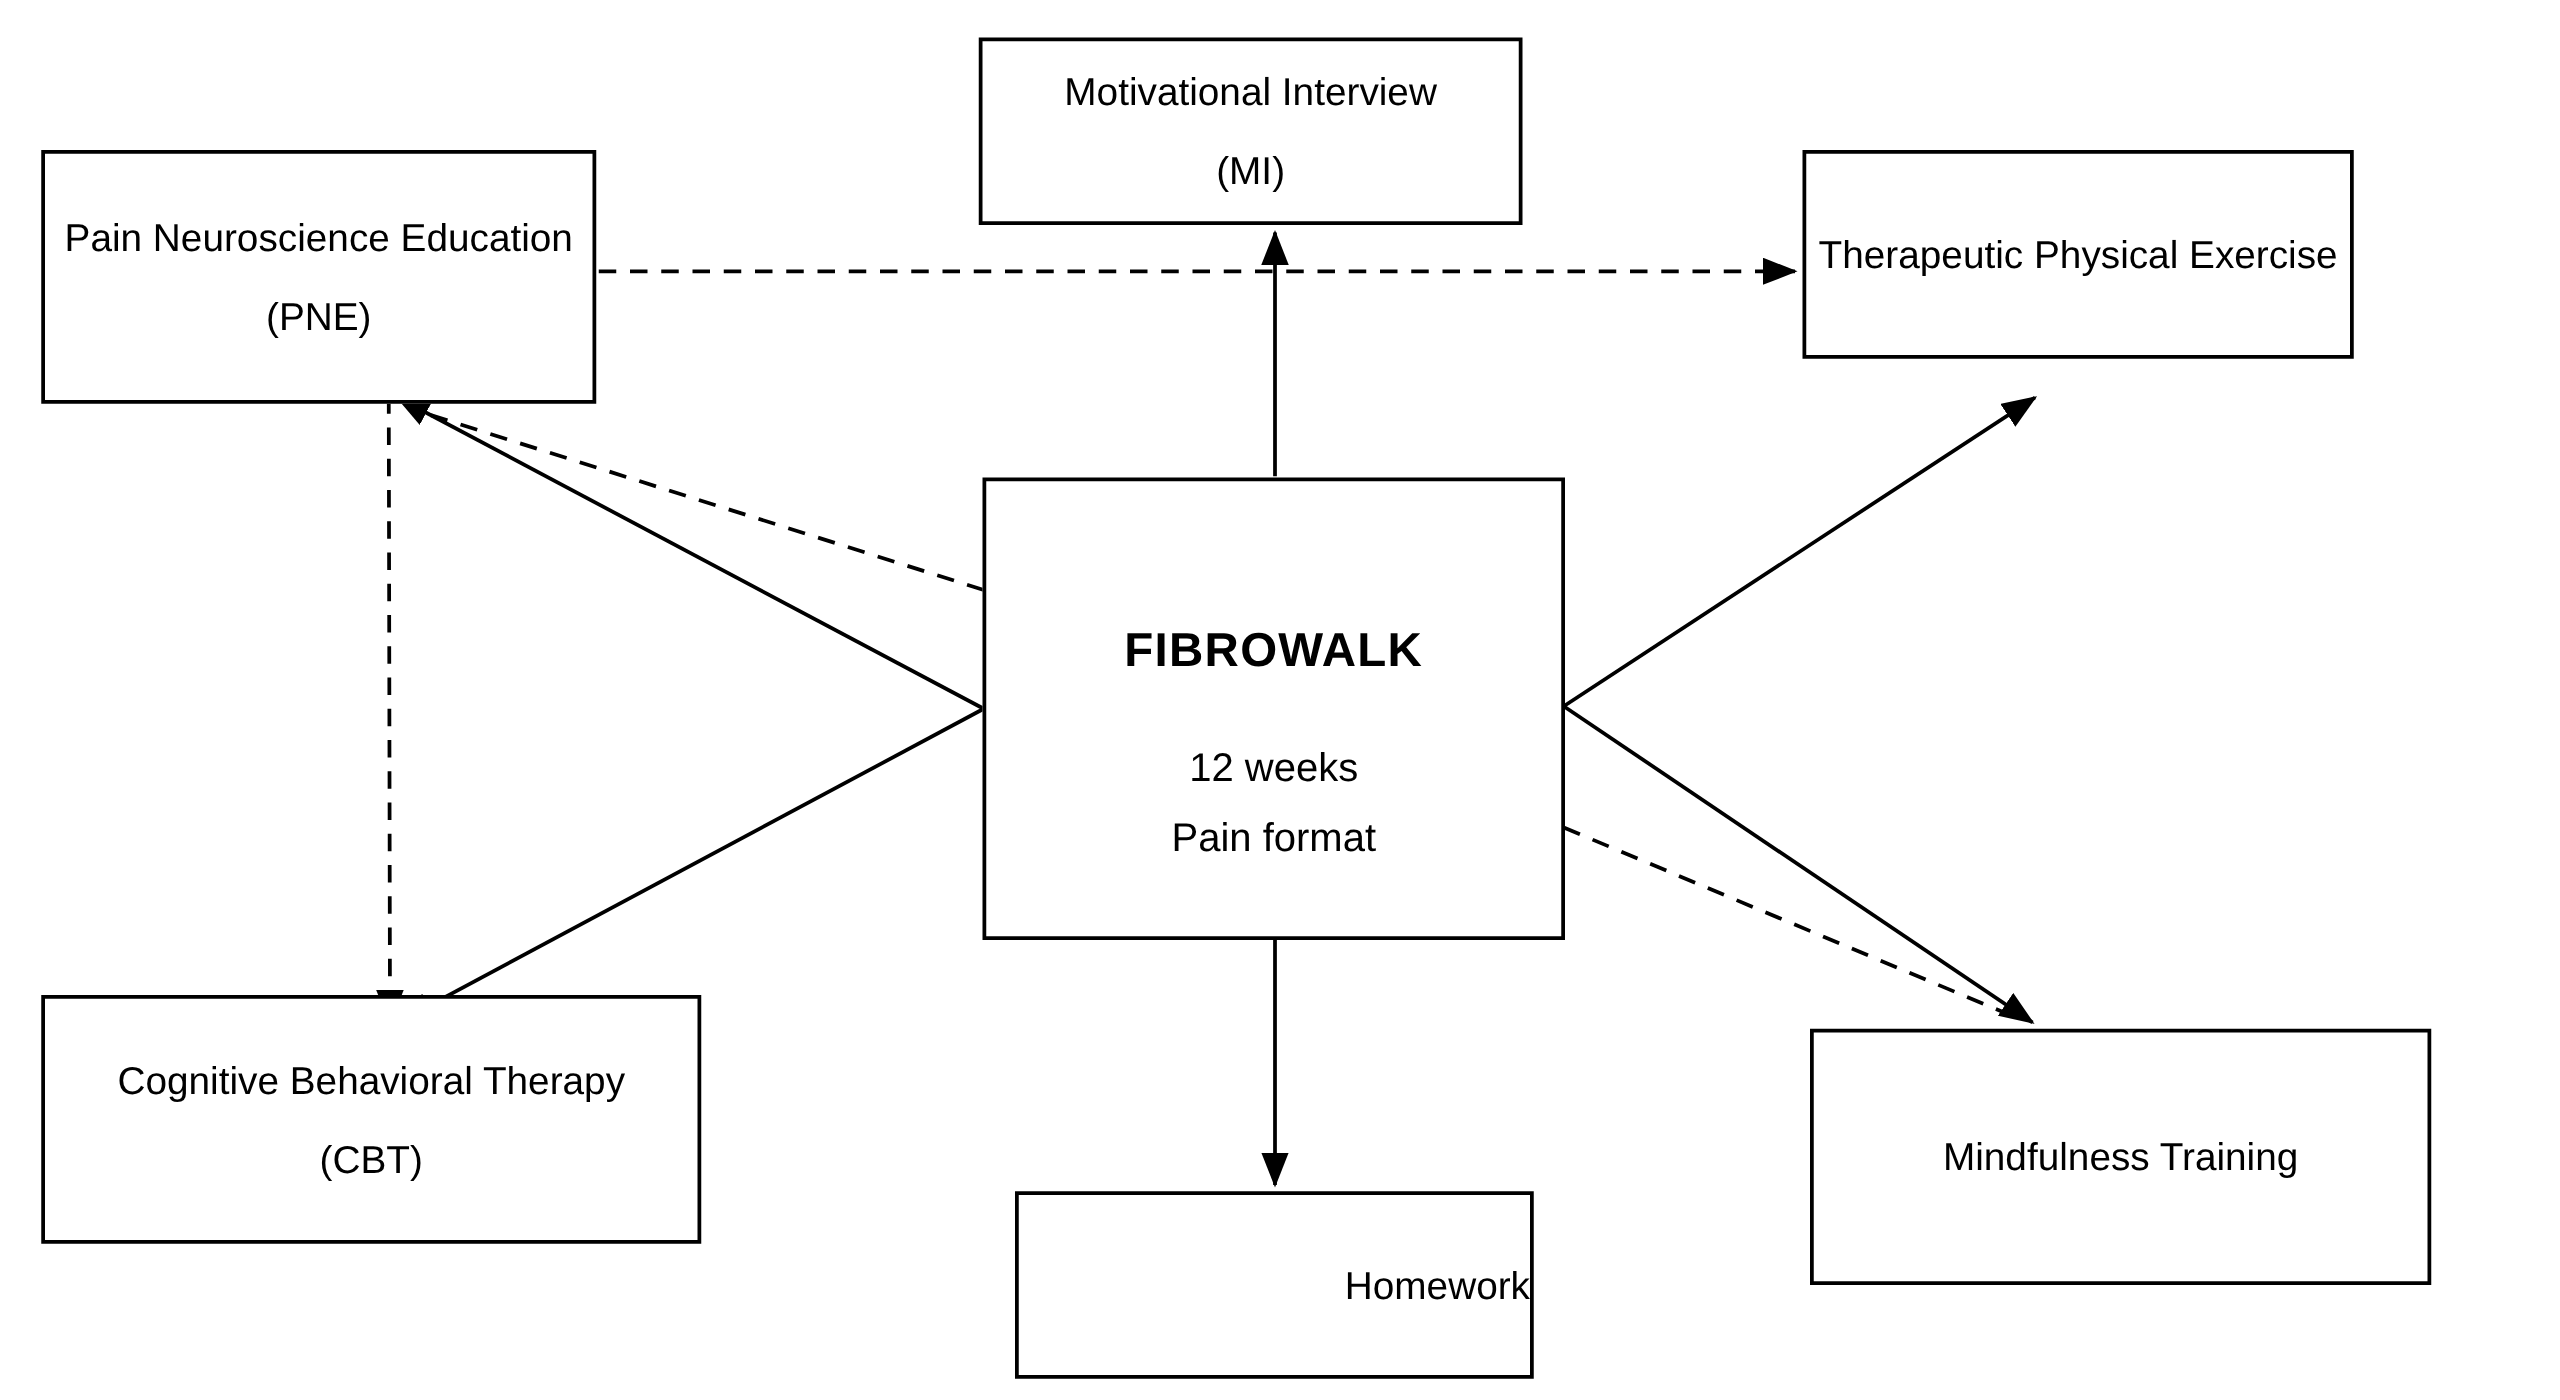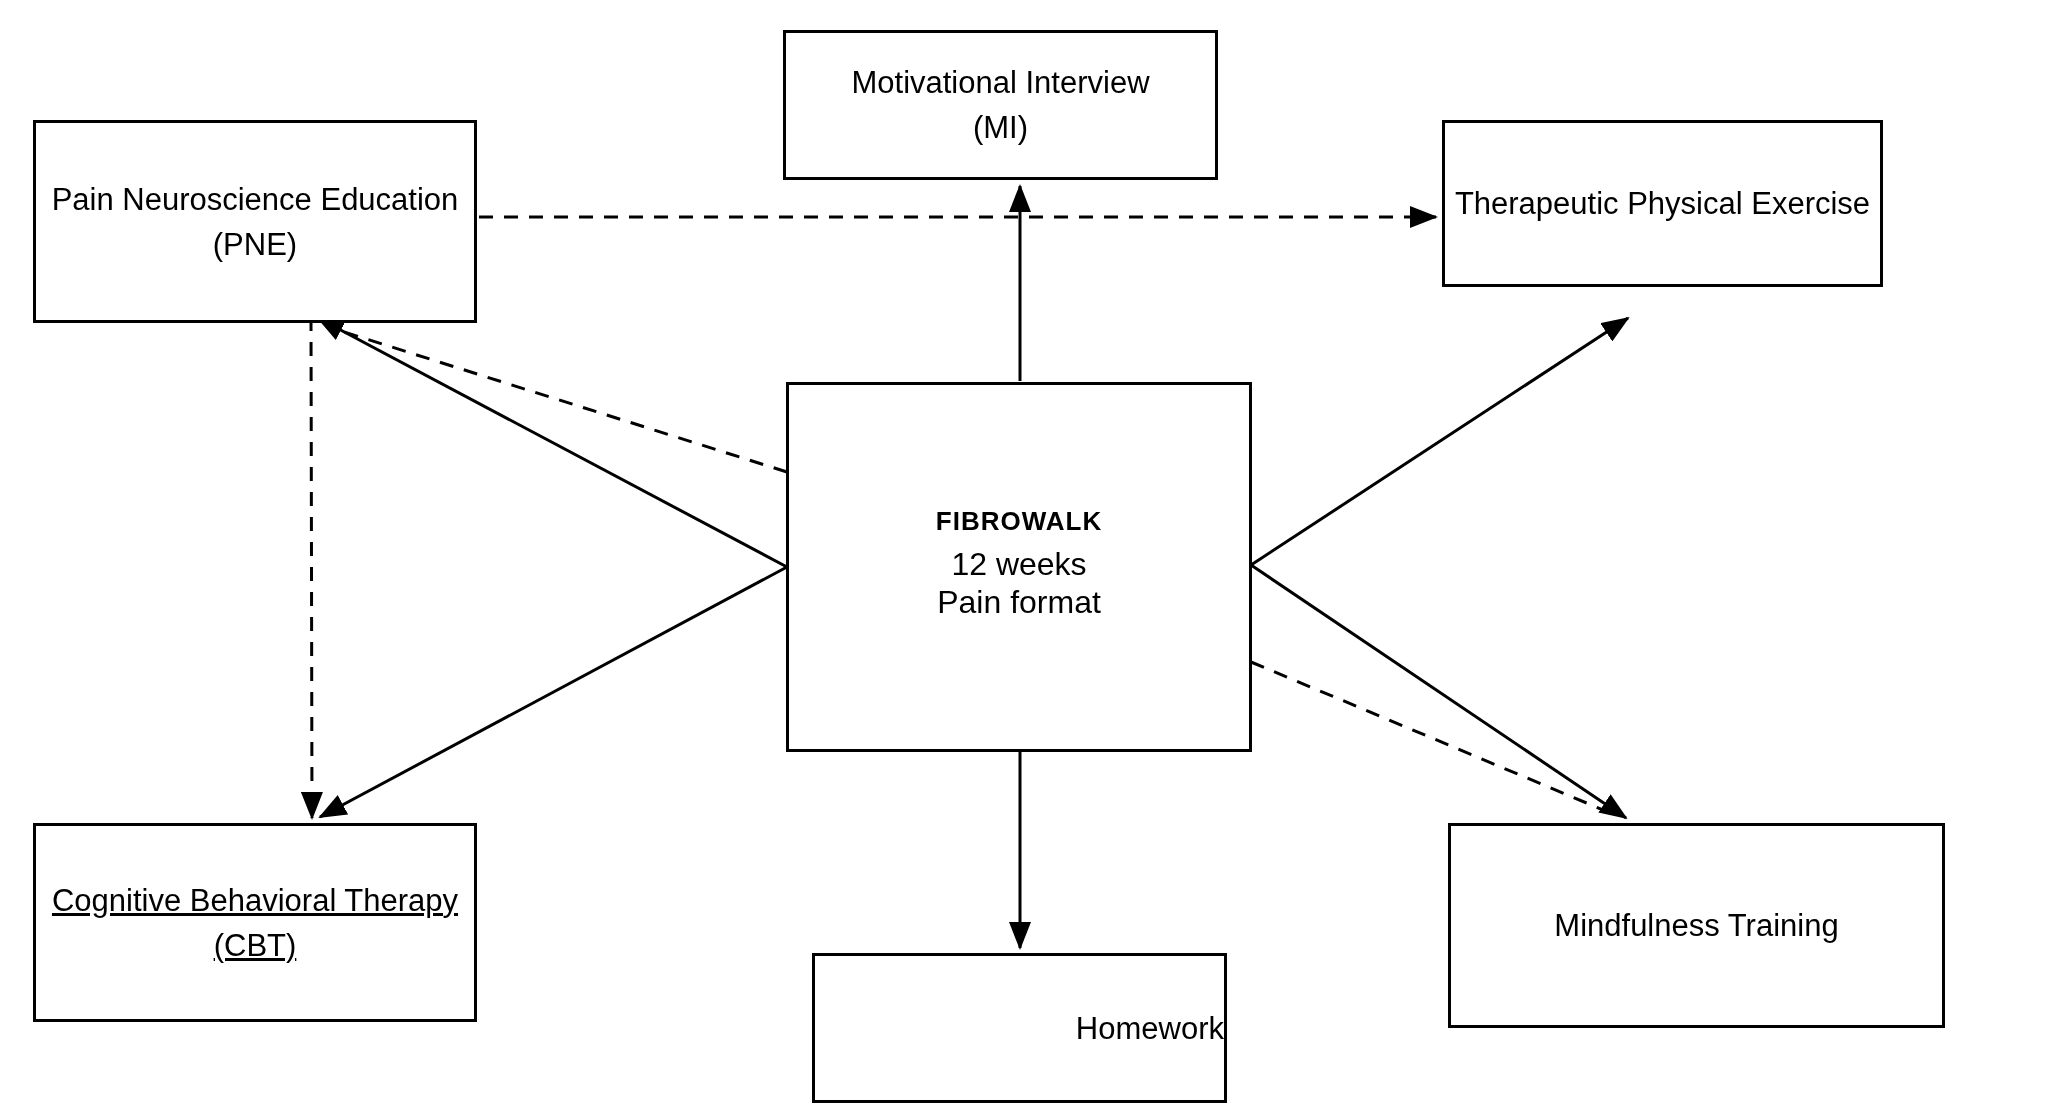--- a/index.html
+++ b/index.html
@@ -30,41 +30,43 @@
     background: #ffffff;
     border: 3px solid #000000;
     display: flex;
     flex-direction: column;
     align-items: center;
     justify-content: center;
     text-align: center;
     font-size: 31px;
     line-height: 45px;
     z-index: 2;
+    gap: 18px;
   }
   .node .line {
     display: block;
     white-space: nowrap;
   }
   .box-pne       { left: 33px;   top: 120px; width: 444px; height: 203px; }
   .box-mi        { left: 783px;  top: 30px;  width: 435px; height: 150px; }
   .box-tpe       { left: 1442px; top: 120px; width: 441px; height: 167px; }
-  .box-cbt       { left: 33px;   top: 823px; width: 444px; height: 199px; text-decoration: underline; }
+  .box-cbt       { left: 33px;   top: 796px; width: 528px; height: 199px; }
   .box-mt        { left: 1448px; top: 823px; width: 497px; height: 205px; text-align: right; }
   .box-homework  { left: 812px;  top: 953px; width: 415px; height: 150px; align-items: flex-end; }
   .box-fibrowalk {
     left: 786px;  top: 382px; width: 466px; height: 370px;
     justify-content: flex-start;
     padding-top: 112px;
   }
   .fibro-title {
     font-weight: bold;
-    font-size: 26px;
+    font-size: 38px;
     line-height: 48px;
     letter-spacing: 1px;
+    margin-bottom: 32px;
     white-space: nowrap;
   }
   .fibro-detail {
     font-size: 32px;
     line-height: 38px;
     white-space: nowrap;
   }
 </style>
 </head>
 <body>

